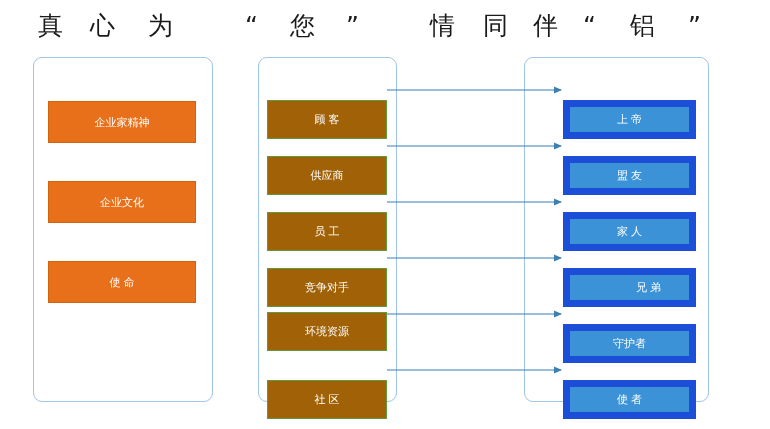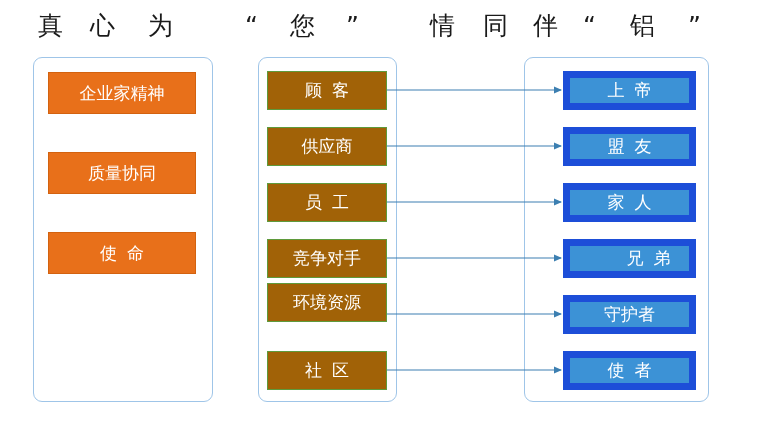--- a/index.html
+++ b/index.html
@@ -55,24 +55,25 @@
   #panel-green  { left: 258px; top: 57px; width: 139px; height: 345px; }
   #panel-blue   { left: 524px; top: 57px; width: 185px; height: 345px; }
 
   
   .box {
     position: absolute;
     box-sizing: border-box;
     display: flex;
     align-items: center;
     justify-content: center;
-    font-size: 17px;
+    font-size: 11px;
     color: #ffffff;
-    font-family: Liberation Mono, monospace;
+    font-family: Liberation Sans, sans-serif;
     white-space: nowrap;
+    margin-top: 29px;
   }
   .box.orange {
     background: #e8701a;
     border: 1px solid #d3620f;
   }
   .box.green {
     background: #a16207;
     border: 1px solid #5f9a3b;
     text-align: right;
   }
@@ -109,21 +110,21 @@
     <span class="title-char" style="left: 583px;">“</span>
     <span class="title-char" style="left: 630px;">铝</span>
     <span class="title-char" style="left: 688px;">”</span>
   </div>
 
   <div class="panel" id="panel-orange"></div>
   <div class="panel" id="panel-green"></div>
   <div class="panel" id="panel-blue"></div>
 
   <div class="box orange" style="left: 48px; top: 72px; width: 148px; height: 42px;">企业家精神</div>
-  <div class="box orange" style="left: 48px; top: 152px; width: 148px; height: 42px;">质量协同</div>
+  <div class="box orange" style="left: 48px; top: 152px; width: 148px; height: 42px;">企业文化</div>
   <div class="box orange" style="left: 48px; top: 232px; width: 148px; height: 42px;">使  命</div>
 
   <div class="box green" style="left: 267px; top: 71px; width: 120px; height: 39px;">顾  客</div>
   <div class="box green" style="left: 267px; top: 127px; width: 120px; height: 39px;">供应商</div>
   <div class="box green" style="left: 267px; top: 183px; width: 120px; height: 39px;">员  工</div>
   <div class="box green" style="left: 267px; top: 239px; width: 120px; height: 39px;">竞争对手</div>
   <div class="box green" style="left: 267px; top: 283px; width: 120px; height: 39px;">环境资源</div>
   <div class="box green" style="left: 267px; top: 351px; width: 120px; height: 39px;">社  区</div>
 
   <div class="box blue" style="left: 563px; top: 71px; width: 133px; height: 39px;">上  帝</div>

